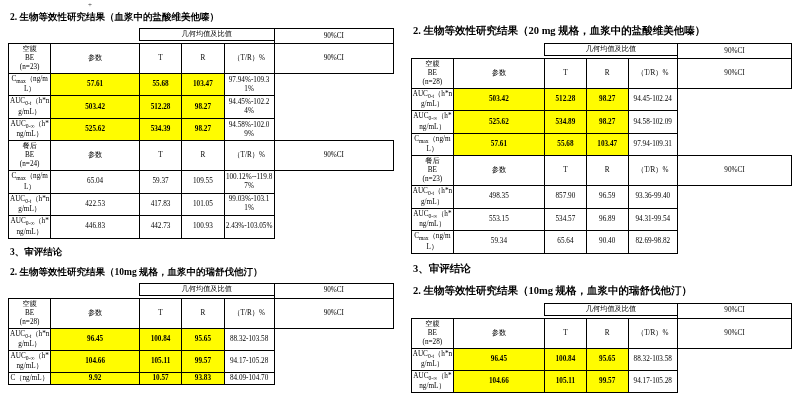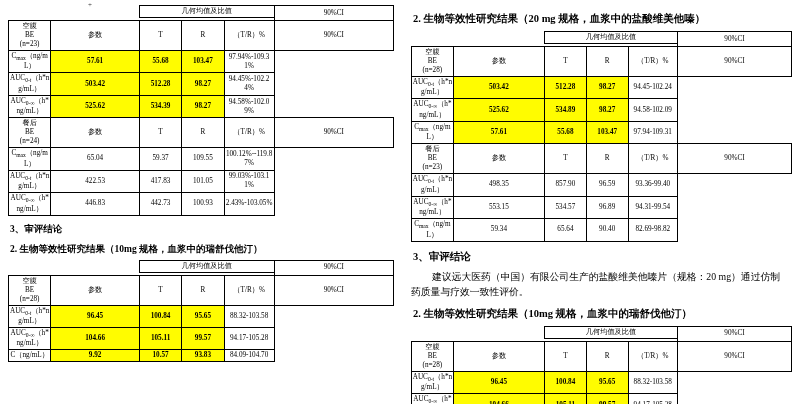--- a/index.html
+++ b/index.html
@@ -17,21 +17,21 @@
   }
   .page {
     position: absolute;
     top: 0;
     width: 400px;
     height: 404px;
     box-sizing: border-box;
     background: #fff;
   }
   .page-left { left: 0; padding: 4px 6px 0 8px; }
-  .page-right { left: 400px; padding: 4px 8px 0 10px; border-left: 1px solid #fff; }
+  .page-right { left: 400px; padding: 16px 8px 0 10px; border-left: 1px solid #fff; }
 
   .sect-head {
     font-size: 9.5px;
     font-weight: bold;
     margin: 7px 0 4px 2px;
     letter-spacing: 0;
   }
   .sect-head-lg {
     font-size: 10.5px;
     font-weight: bold;
@@ -75,20 +75,21 @@
   }
   .sub { font-size: 5.6px; vertical-align: sub; }
 </style>
 </head>
 <body>
 
 <div class="page page-left">
 
   <div class="corner-mark">+</div>
 
+  <div class="sect-head">2. 生物等效性研究结果（血浆中的盐酸维美他嗪）</div>
 
   <div class="tbl-wrap">
     <table class="be">
       <colgroup>
         <col style="width:11%">
           <col style="width:23%">
           <col style="width:11%">
           <col style="width:11%">
           <col style="width:13%">
           <col style="width:31%">
@@ -339,21 +340,20 @@
             <td>59.34</td>
             <td>65.64</td>
             <td>90.40</td>
             <td>82.69-98.82</td>
           </tr>
         </tbody>
     </table>
   </div>
 
   <div class="sect-head-lg">3、审评结论</div>
-  <div class="para para-lg">建议远大医药（中国）有限公司生产的盐酸维美他嗪片（规格：20 mg）通过仿制药质量与疗效一致性评价。</div>
 
   <div class="sect-head-lg">2. 生物等效性研究结果（10mg 规格，血浆中的瑞舒伐他汀）</div>
 
   <div class="tbl-wrap-r">
     <table class="be t-big">
       <colgroup>
         <col style="width:11%">
           <col style="width:24%">
           <col style="width:11%">
           <col style="width:11%">

